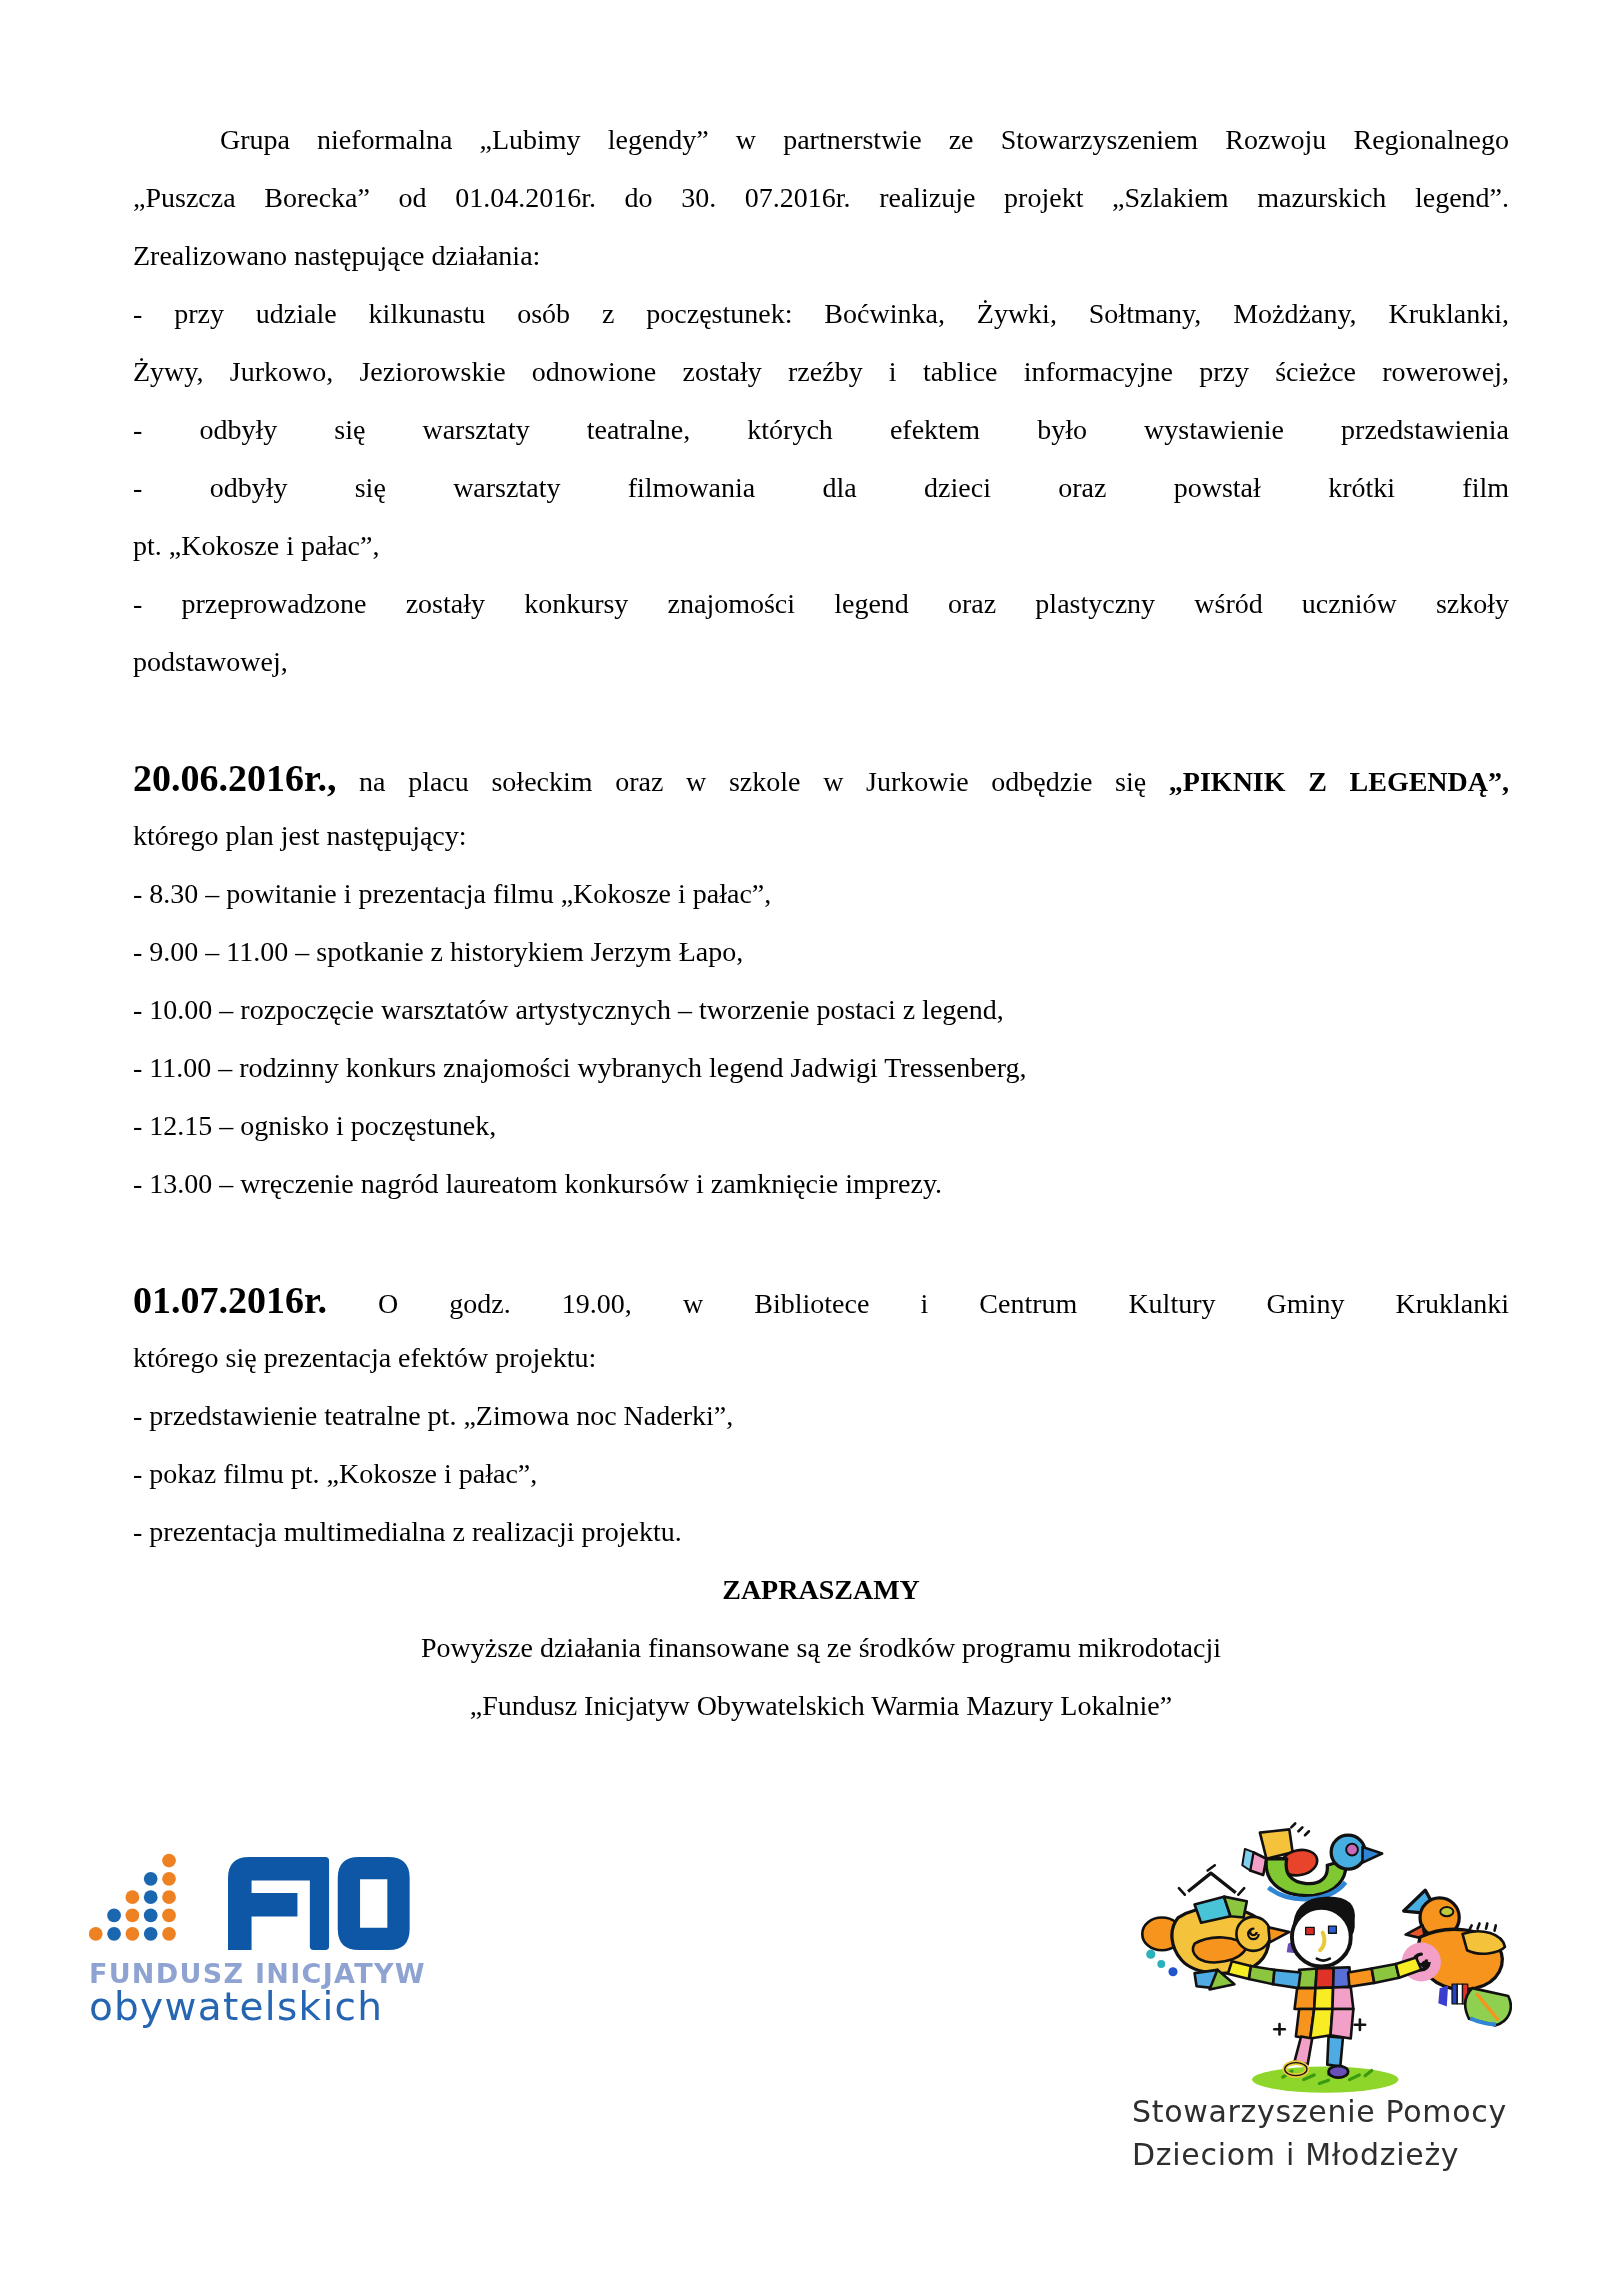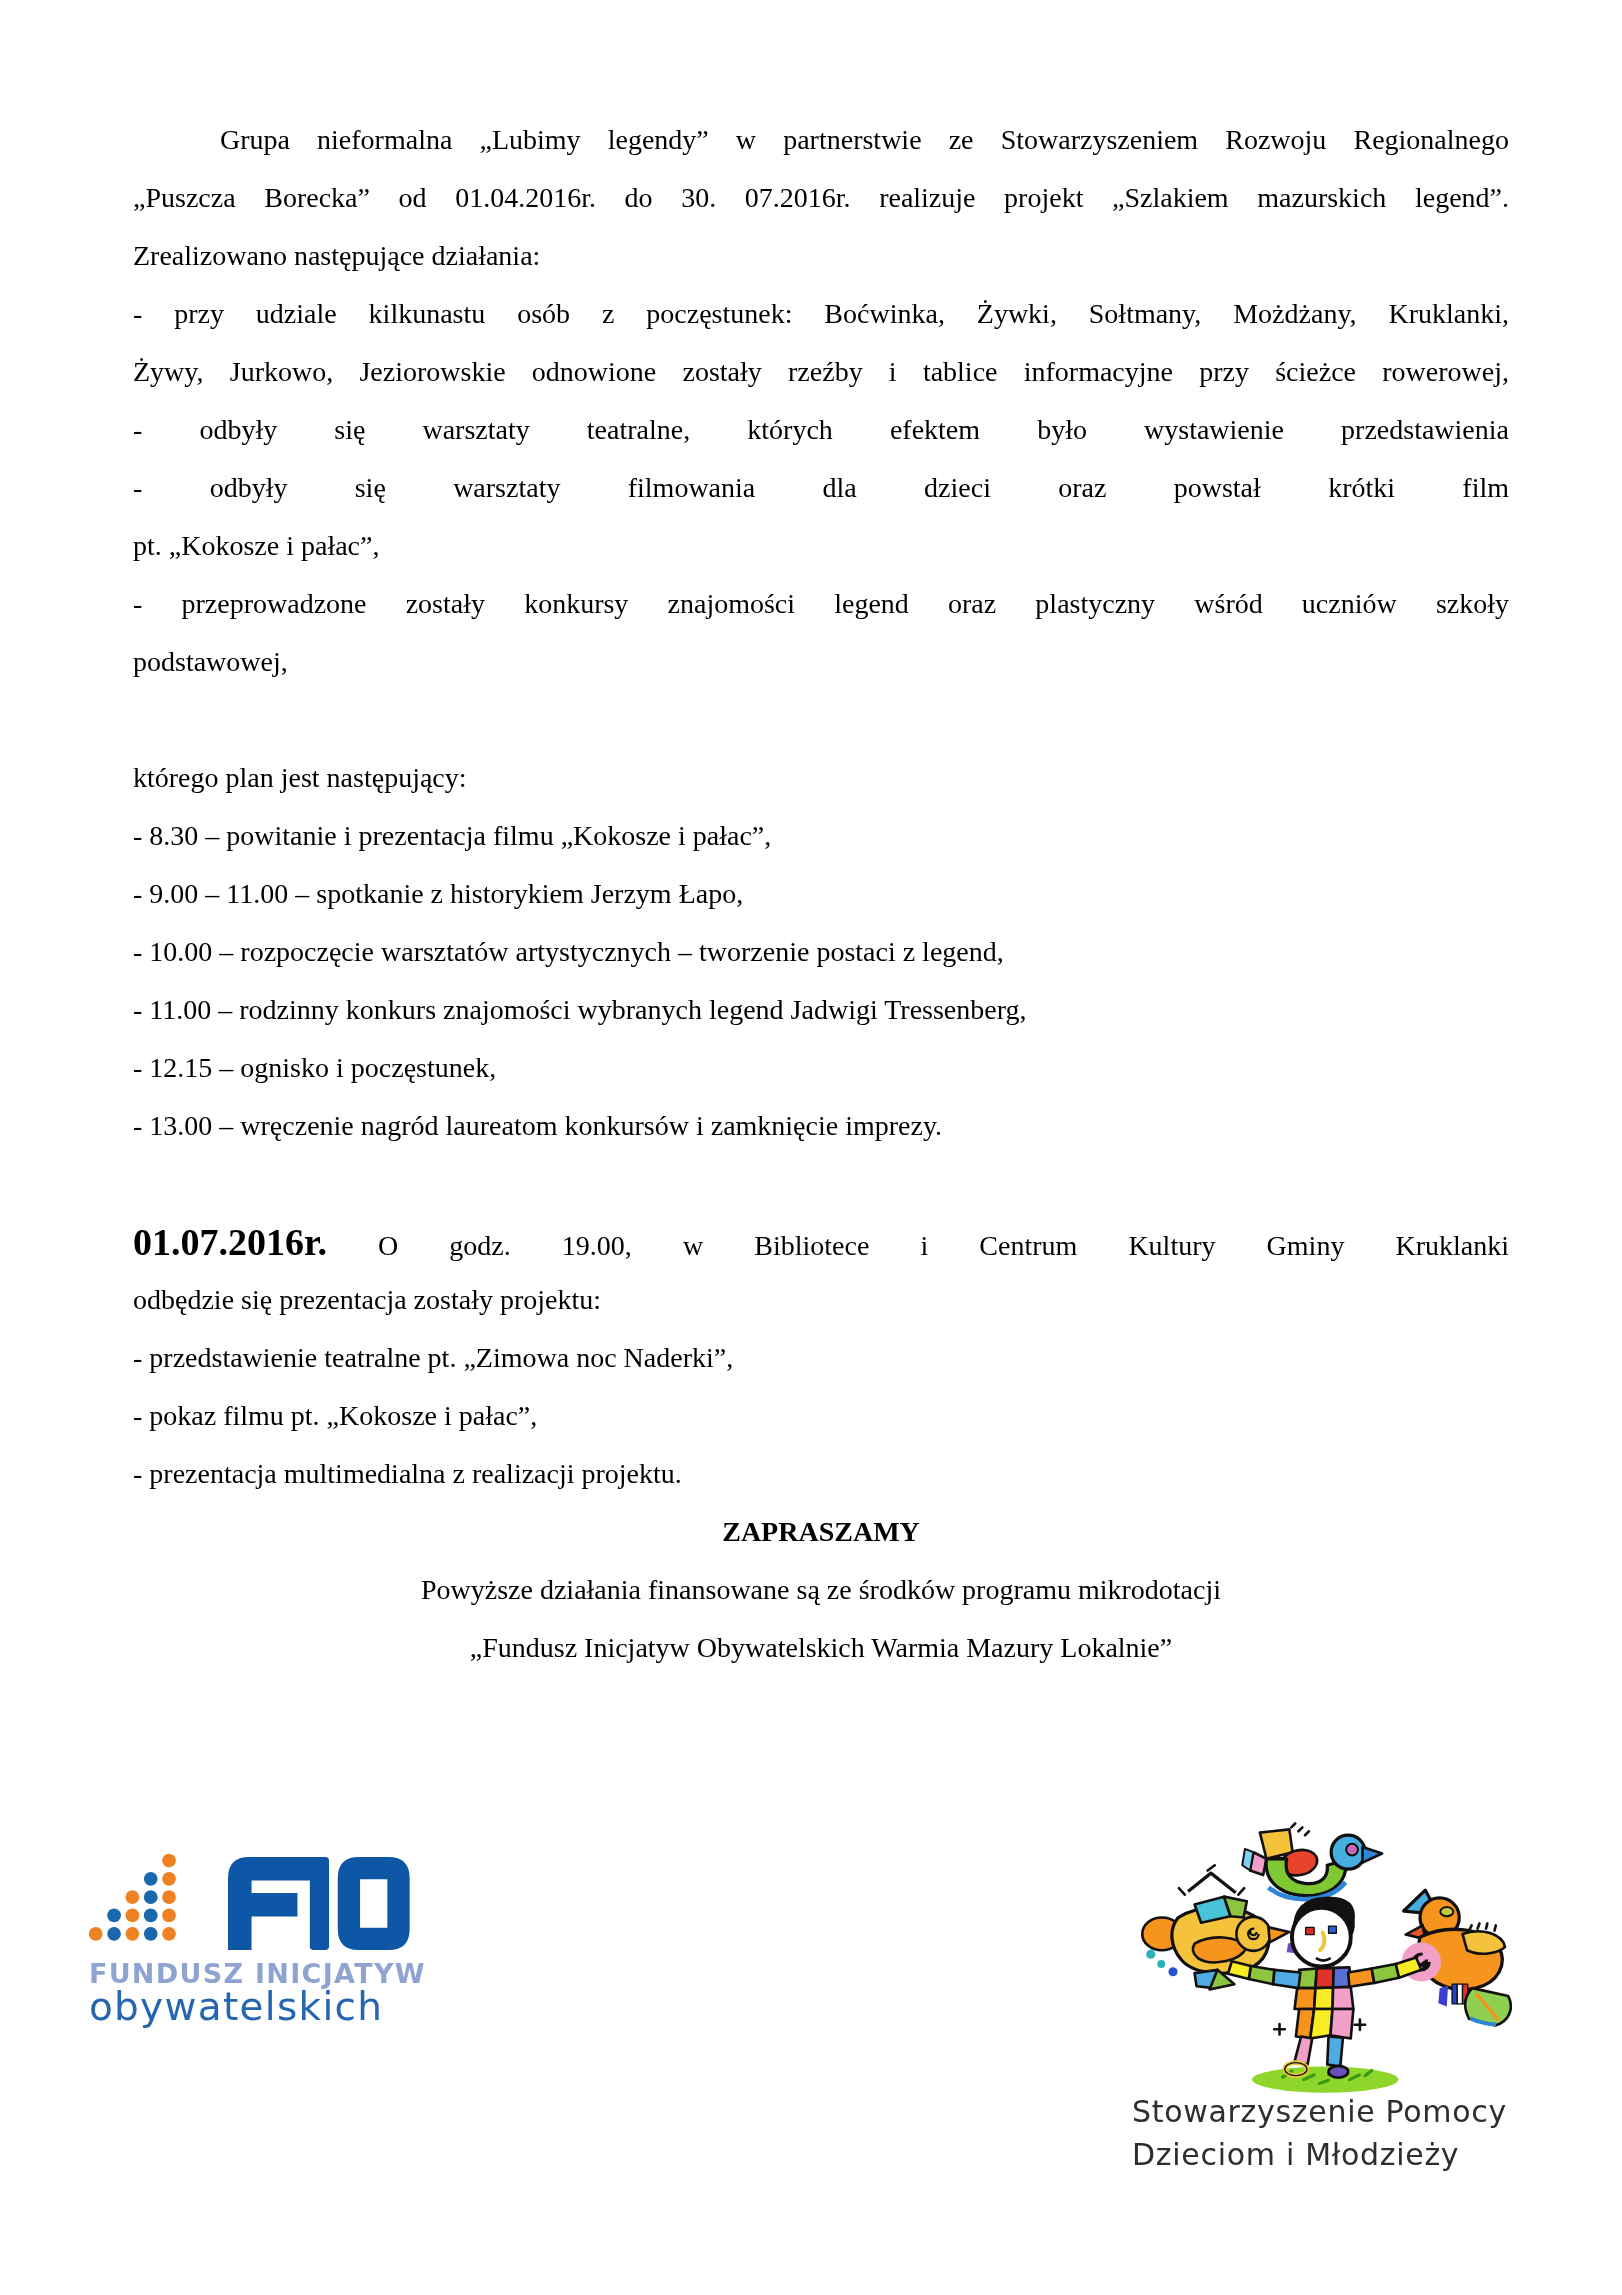--- a/index.html
+++ b/index.html
@@ -58,33 +58,38 @@
   <div class="ln j">„Puszcza Borecka”  od 01.04.2016r. do 30. 07.2016r. realizuje projekt „Szlakiem mazurskich legend”.</div>
   <div class="ln">Zrealizowano następujące działania:</div>
   <div class="ln j">- przy udziale kilkunastu osób z poczęstunek: Boćwinka, Żywki, Sołtmany, Możdżany, Kruklanki,</div>
   <div class="ln j">Żywy, Jurkowo, Jeziorowskie odnowione zostały rzeźby i tablice informacyjne przy ścieżce rowerowej,</div>
   <div class="ln j">- odbyły się warsztaty teatralne, których efektem było wystawienie przedstawienia</div>
   <div class="ln j">- odbyły się warsztaty filmowania dla dzieci oraz powstał krótki film</div>
   <div class="ln">pt. „Kokosze i pałac”,</div>
   <div class="ln j">- przeprowadzone zostały konkursy znajomości legend oraz plastyczny wśród uczniów szkoły</div>
   <div class="ln">podstawowej,</div>
   <div class="ln"></div>
+  <div class="ln j">
+    <span class="bigdate">20.06.2016r.,</span>
+    <span>na placu sołeckim oraz w szkole w Jurkowie odbędzie się</span>
+    <span class="bold">„PIKNIK Z LEGENDĄ”,</span>
+  </div>
   <div class="ln">którego plan jest następujący:</div>
   <div class="ln">- 8.30 – powitanie i prezentacja filmu „Kokosze i pałac”,</div>
   <div class="ln">- 9.00 – 11.00 – spotkanie z historykiem Jerzym Łapo,</div>
   <div class="ln">- 10.00 – rozpoczęcie warsztatów artystycznych – tworzenie postaci z legend,</div>
   <div class="ln">- 11.00 – rodzinny konkurs znajomości wybranych  legend Jadwigi Tressenberg,</div>
   <div class="ln">- 12.15 – ognisko i poczęstunek,</div>
   <div class="ln">- 13.00 – wręczenie nagród laureatom konkursów i zamknięcie imprezy.</div>
   <div class="ln"></div>
   <div class="ln j">
     <span class="bigdate">01.07.2016r.</span>
     <span>O godz. 19.00, w Bibliotece i Centrum Kultury Gminy Kruklanki</span>
   </div>
-  <div class="ln">odbędzie się prezentacja zostały projektu:</div>
+  <div class="ln">którego się prezentacja efektów projektu:</div>
   <div class="ln">- przedstawienie teatralne pt. „Zimowa noc Naderki”,</div>
   <div class="ln">- pokaz filmu pt. „Kokosze i pałac”,</div>
   <div class="ln">- prezentacja multimedialna z realizacji projektu.</div>
   <div class="ln center bold">ZAPRASZAMY</div>
   <div class="ln center">Powyższe działania finansowane są ze środków programu mikrodotacji</div>
   <div class="ln center">„Fundusz Inicjatyw Obywatelskich Warmia Mazury Lokalnie”</div>
 </div>
 
 <div class="fio-logo">
   <svg class="fio-dots" width="92" height="89" viewBox="0 0 140 136" aria-hidden="true">

